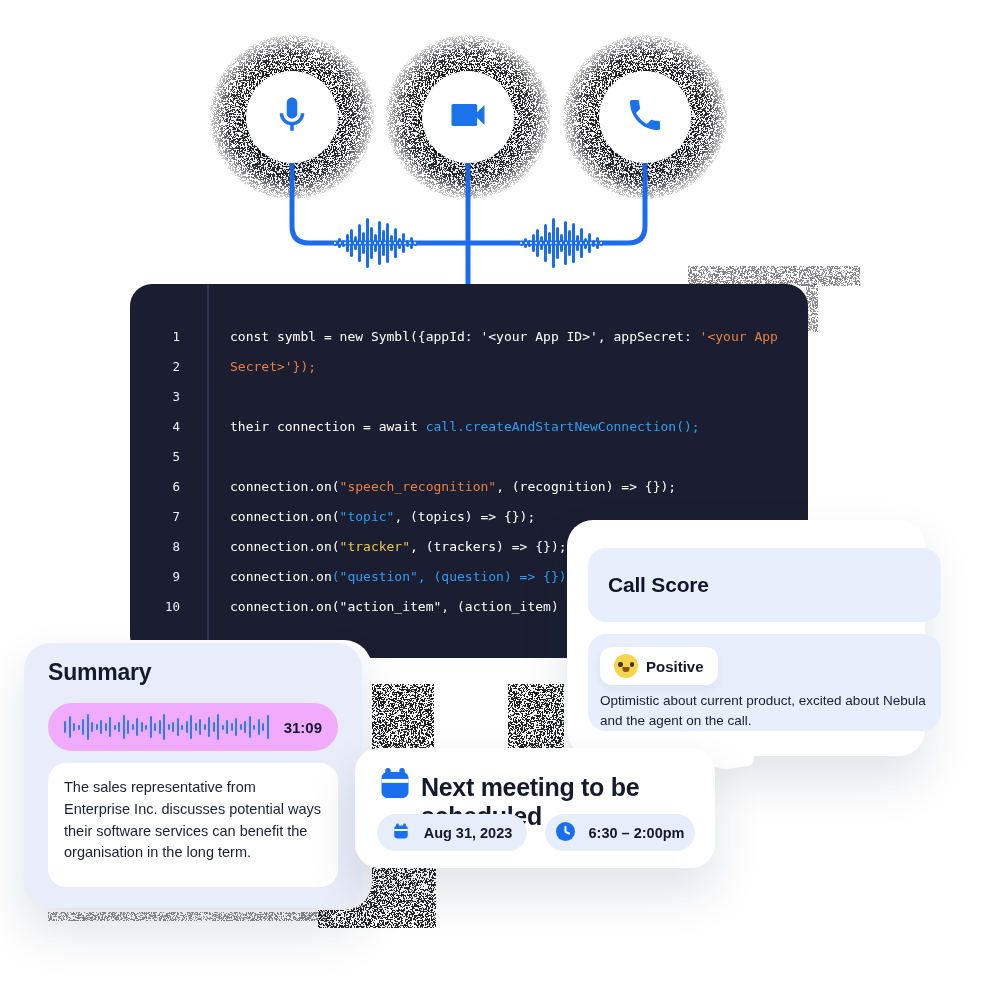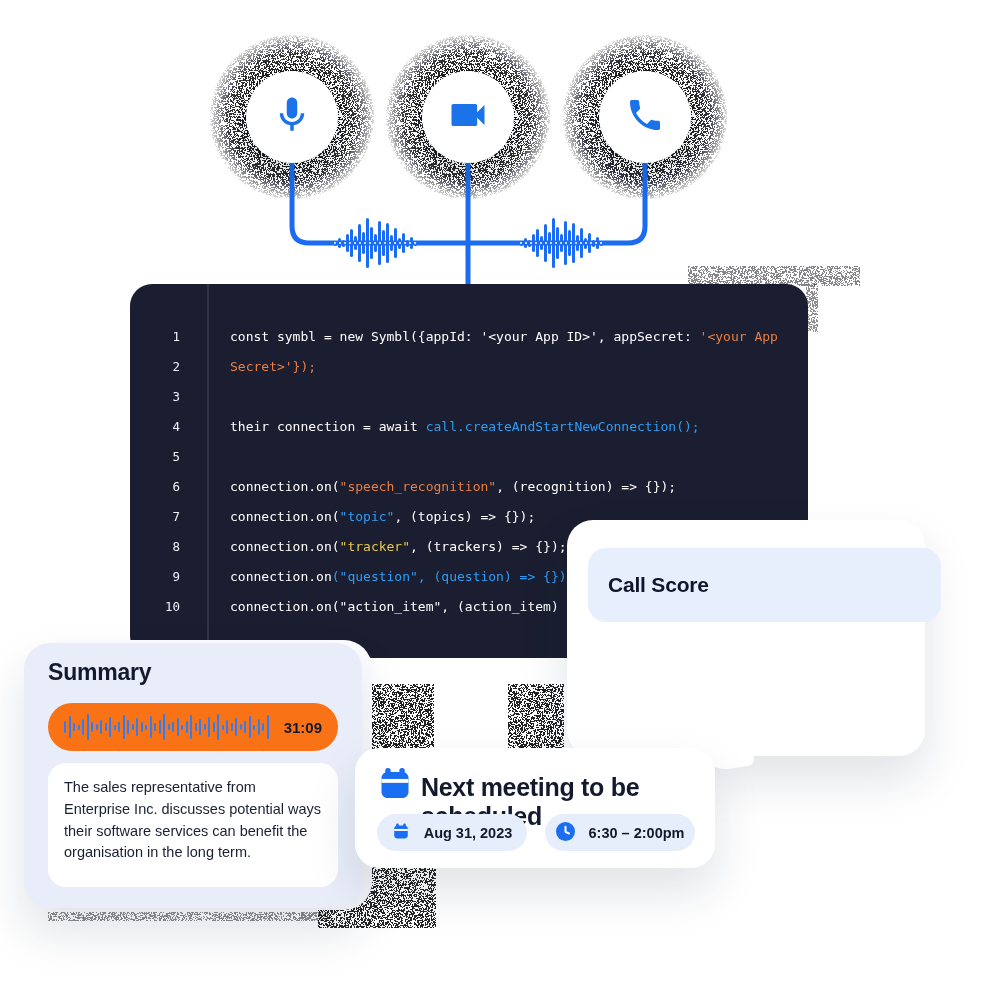--- a/index.html
+++ b/index.html
@@ -34,21 +34,21 @@
   .code-row{height:30px;line-height:30px;white-space:pre;}
   .seg-default{color:#ffffff;} .seg-orange{color:#e87f43;} .seg-blue{color:#2f9df5;} .seg-yellow{color:#e8c84d;}
 
   
   .card-shadow{box-shadow:0 24px 48px rgba(25,35,70,.13);}
   .summary-backing{position:absolute;left:36px;top:640px;width:336px;height:270px;border-radius:28px;
                    background:#fcfdff;z-index:5;}
   .summary-card{position:absolute;left:24px;top:643px;width:338px;height:265px;border-radius:26px;
                 background:#e9edf9;z-index:6;}
   .summary-title{position:absolute;left:24px;top:16px;font-size:23px;font-weight:700;color:#141a2e;letter-spacing:-0.2px;}
-  .audio-pill{position:absolute;left:24px;top:60px;width:290px;height:48px;border-radius:24px;background:#f97316;
+  .audio-pill{position:absolute;left:24px;top:60px;width:290px;height:48px;border-radius:24px;background:#f0abfc;
               display:flex;align-items:center;padding:0 16px;box-sizing:border-box;}
   .sum-wave{flex:1;display:flex;align-items:center;gap:2.5px;overflow:hidden;height:30px;}
   .sum-wave i{display:block;width:2px;background:#2e7df5;border-radius:2px;flex:none;}
   .duration{font-size:15px;font-weight:700;color:#141a2e;margin-left:8px;}
   .summary-body{position:absolute;left:24px;top:120px;width:290px;height:124px;border-radius:18px;background:#ffffff;
                 padding:14px 16px;box-sizing:border-box;font-size:14.5px;line-height:1.5;font-weight:500;color:#1a2033;}
 
   .score-card{position:absolute;left:567px;top:520px;width:358px;height:236px;border-radius:26px;background:#ffffff;z-index:7;}
   .score-row{position:absolute;left:21px;top:28px;width:353px;height:74px;border-radius:18px;background:#e7effc;
              display:flex;align-items:center;}
@@ -263,20 +263,31 @@
       <span class="duration">31:09</span>
     </div>
     <div class="summary-body">The sales representative from Enterprise Inc. discusses potential ways their software services can benefit the organisation in the long term.</div>
   </div>
 
   <div class="score-card card-shadow">
     <div class="score-tail"></div>
     <div class="score-row">
       <span class="score-title">Call Score</span>
     </div>
+    <div class="sentiment-panel">
+      <div class="sentiment-pill">
+        <span class="emoji">
+          <i class="eye l"></i>
+            <i class="eye r"></i>
+            <i class="mouth"></i>
+        </span>
+        <span class="sentiment-label">Positive</span>
+      </div>
+      <div class="sentiment-desc">Optimistic about current product, excited about Nebula and the agent on the call.</div>
+    </div>
   </div>
 
   <div class="meeting-card card-shadow">
     <span class="abs" style="left:22px;top:17px;">
       <svg width="36" height="36" viewBox="0 0 24 24" fill="#1a6ef2">
         <rect x="5.5" y="2" width="3.6" height="5.5" rx="1.7"></rect>
         <rect x="14.9" y="2" width="3.6" height="5.5" rx="1.7"></rect>
         <path d="M3 8.6 C3 6.4 4.8 4.6 7 4.6 h10 c2.2 0 4 1.8 4 4 V18 c0 2.2-1.8 4-4 4 H7 c-2.2 0-4-1.8-4-4 Z"></path>
         <rect x="3" y="9.3" width="18" height="2.6" fill="#ffffff"></rect>
       </svg>

